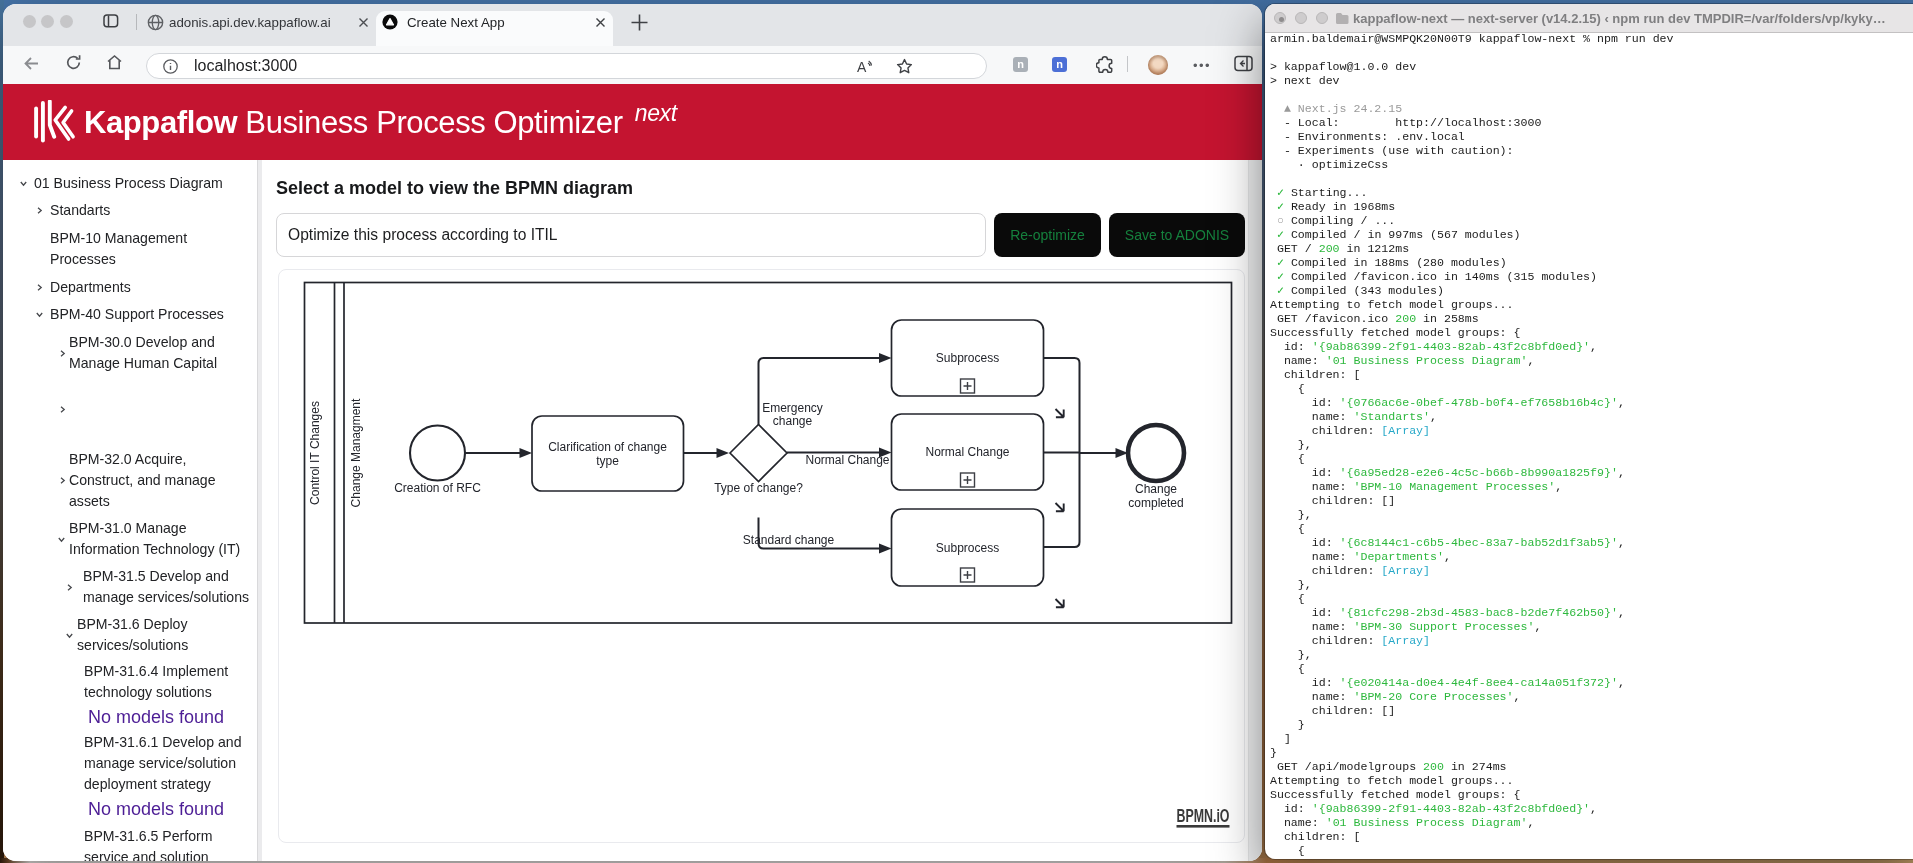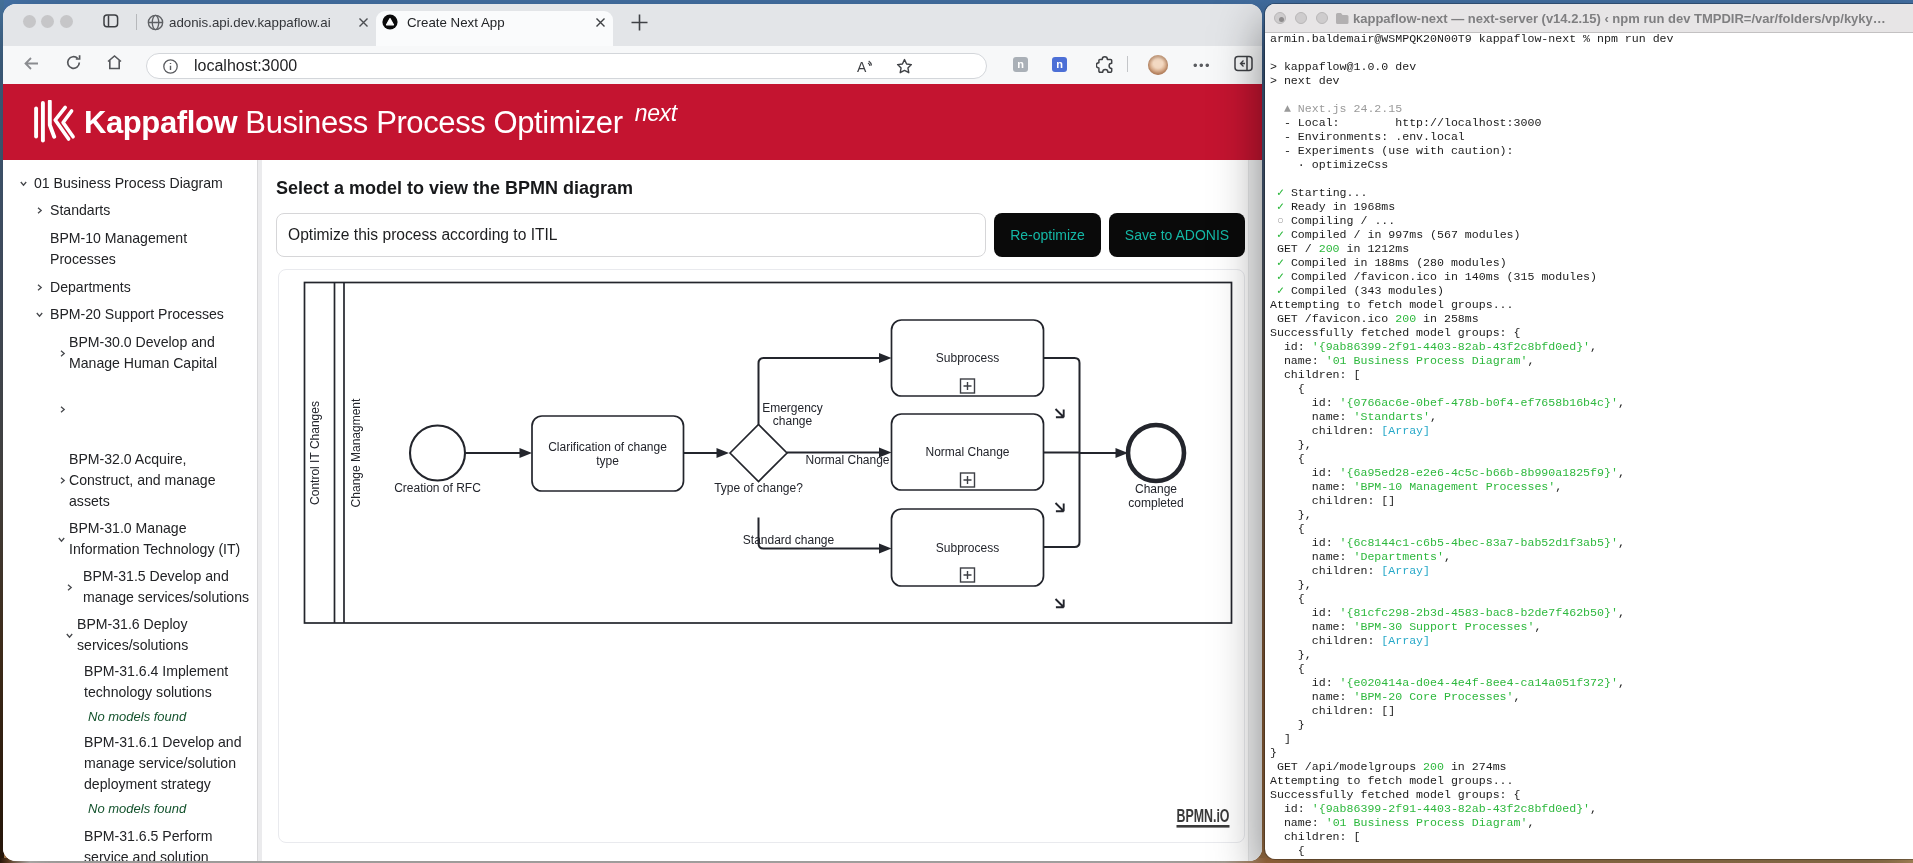--- a/index.html
+++ b/index.html
@@ -30,28 +30,28 @@
     border:1px solid #d3d6da; border-radius:13px; }
   .icn { position:absolute; color:#46484d; }
 
   
   #page { position:absolute; left:0; top:80px; width:100%; height:777px; background:#fff; }
   #redhdr { position:absolute; left:0; top:0; width:100%; height:76px; background:#c41430; color:#fff; }
   #redhdr .ttl { position:absolute; left:81px; top:21px; font-size:31px; letter-spacing:-0.4px; white-space:nowrap; }
   #sidebar { position:absolute; left:0; top:76px; width:264px; height:701px; overflow:hidden; }
   #sbtrack { position:absolute; left:253.5px; top:76px; width:5.5px; height:701px; background:#ebebed; border-left:1px solid #d9d9db; }
   .ti { position:absolute; font-size:14.1px; color:#222326; line-height:21px; white-space:nowrap; }
-  .nmf { position:absolute; font-size:13px; color:#14532d; line-height:16px;font-style:italic; }
+  .nmf { position:absolute; font-size:18px; color:#4c1d95; line-height:16px; }
   .chev { position:absolute; }
   #scrollbar { position:absolute; right:0; top:76px; width:14px; height:701px; background:#f1f2f3; border-left:1px solid #e6e7e8; }
 
   h1.sel { position:absolute; left:273px; top:94px; font-size:18px; font-weight:bold; color:#17181a; }
   #inp { position:absolute; left:273px; top:129px; width:710px; height:44px; border:1px solid #d6d6d8; border-radius:8px;
      font-size:15.6px; color:#1c1d1f; line-height:42px; padding-left:11px; background:#fff; }
-  .blkbtn { position:absolute; top:129px; height:44px; background:#0a0a0a; border-radius:8px; color:#14b8a6;
+  .blkbtn { position:absolute; top:129px; height:44px; background:#0a0a0a; border-radius:8px; color:#15803d;
      font-size:14px; text-align:center; line-height:44px; }
   #card { position:absolute; left:275px; top:185px; width:967px; height:574px; border:1px solid #e9eaee; border-radius:8px; background:#fff; }
 
   
   #term {
     position:absolute; left:1265px; top:4px; width:655px; height:855px; z-index:2;
     border-radius:10px 0 0 10px; background:#fff; overflow:hidden;
     box-shadow:0 18px 50px rgba(0,0,0,.5), 0 0 0 1px rgba(0,0,0,.25);
   }
   #tbar { position:absolute; left:0; top:0; width:100%; height:29px; background:#e7e5e6; border-bottom:1px solid #c3c1c2; }
@@ -165,21 +165,21 @@
         </svg>
         <div class="ti" style="left:47px; top:40px;">Standarts</div>
         <svg class="chev" style="left:33px; top:46px;" width="7" height="9" viewBox="0 0 7 9">
           <path d="M2 1.8 L5.2 4.5 L2 7.2" fill="none" stroke="#46484c" stroke-width="1.3"></path>
         </svg>
         <div class="ti" style="left:47px; top:68.19999999999999px;">BPM-10 Management<br>Processes</div>
         <div class="ti" style="left:47px; top:116.5px;">Departments</div>
         <svg class="chev" style="left:33px; top:122.5px;" width="7" height="9" viewBox="0 0 7 9">
           <path d="M2 1.8 L5.2 4.5 L2 7.2" fill="none" stroke="#46484c" stroke-width="1.3"></path>
         </svg>
-        <div class="ti" style="left:47px; top:143.5px;">BPM-20 Support Processes</div>
+        <div class="ti" style="left:47px; top:143.5px;">BPM-40 Support Processes</div>
         <svg class="chev" style="left:31.5px; top:150.5px;" width="9" height="7" viewBox="0 0 9 7">
           <path d="M1.8 2 L4.5 5.2 L7.2 2" fill="none" stroke="#46484c" stroke-width="1.3"></path>
         </svg>
         <div class="ti" style="left:66px; top:172px;">BPM-30.0 Develop and<br>Manage Human Capital</div>
         <svg class="chev" style="left:55.5px; top:188.5px;" width="7" height="9" viewBox="0 0 7 9">
           <path d="M2 1.8 L5.2 4.5 L2 7.2" fill="none" stroke="#46484c" stroke-width="1.3"></path>
         </svg>
         <svg class="chev" style="left:55.5px; top:244.5px;" width="7" height="9" viewBox="0 0 7 9">
           <path d="M2 1.8 L5.2 4.5 L2 7.2" fill="none" stroke="#46484c" stroke-width="1.3"></path>
         </svg>

